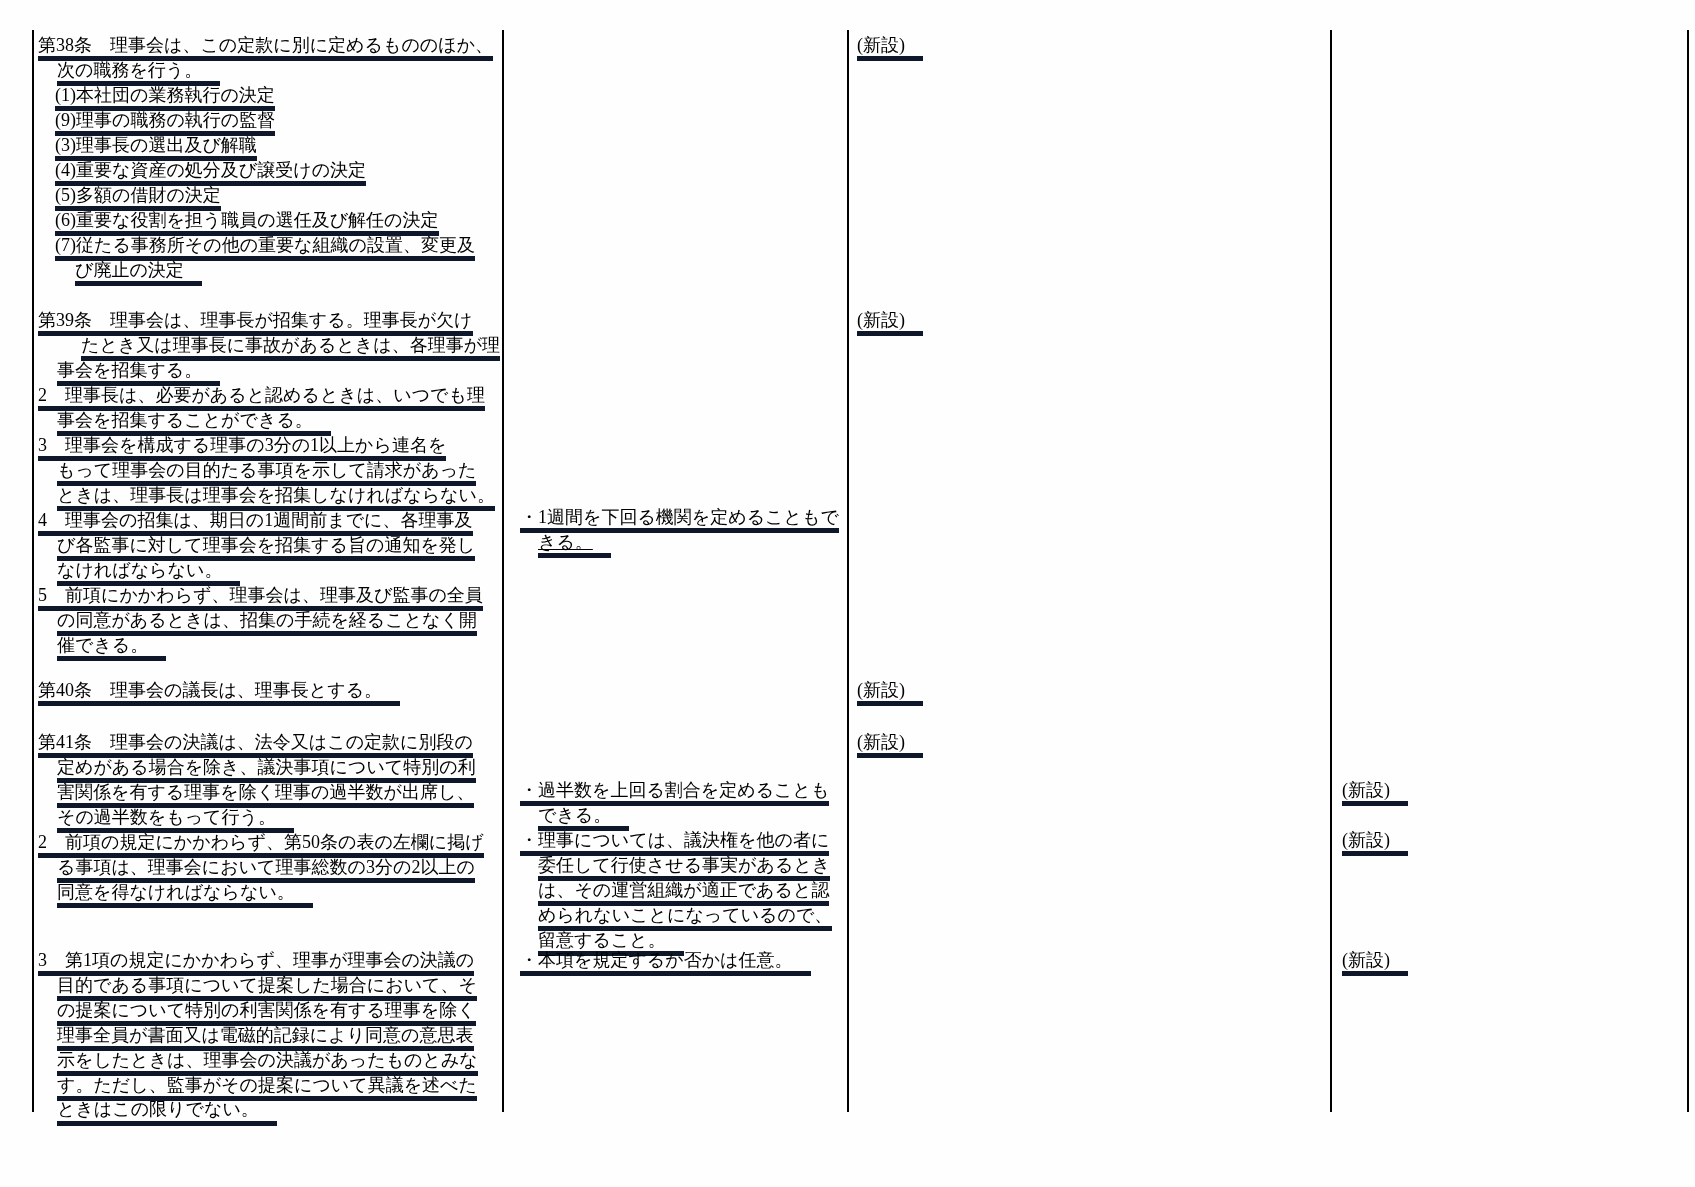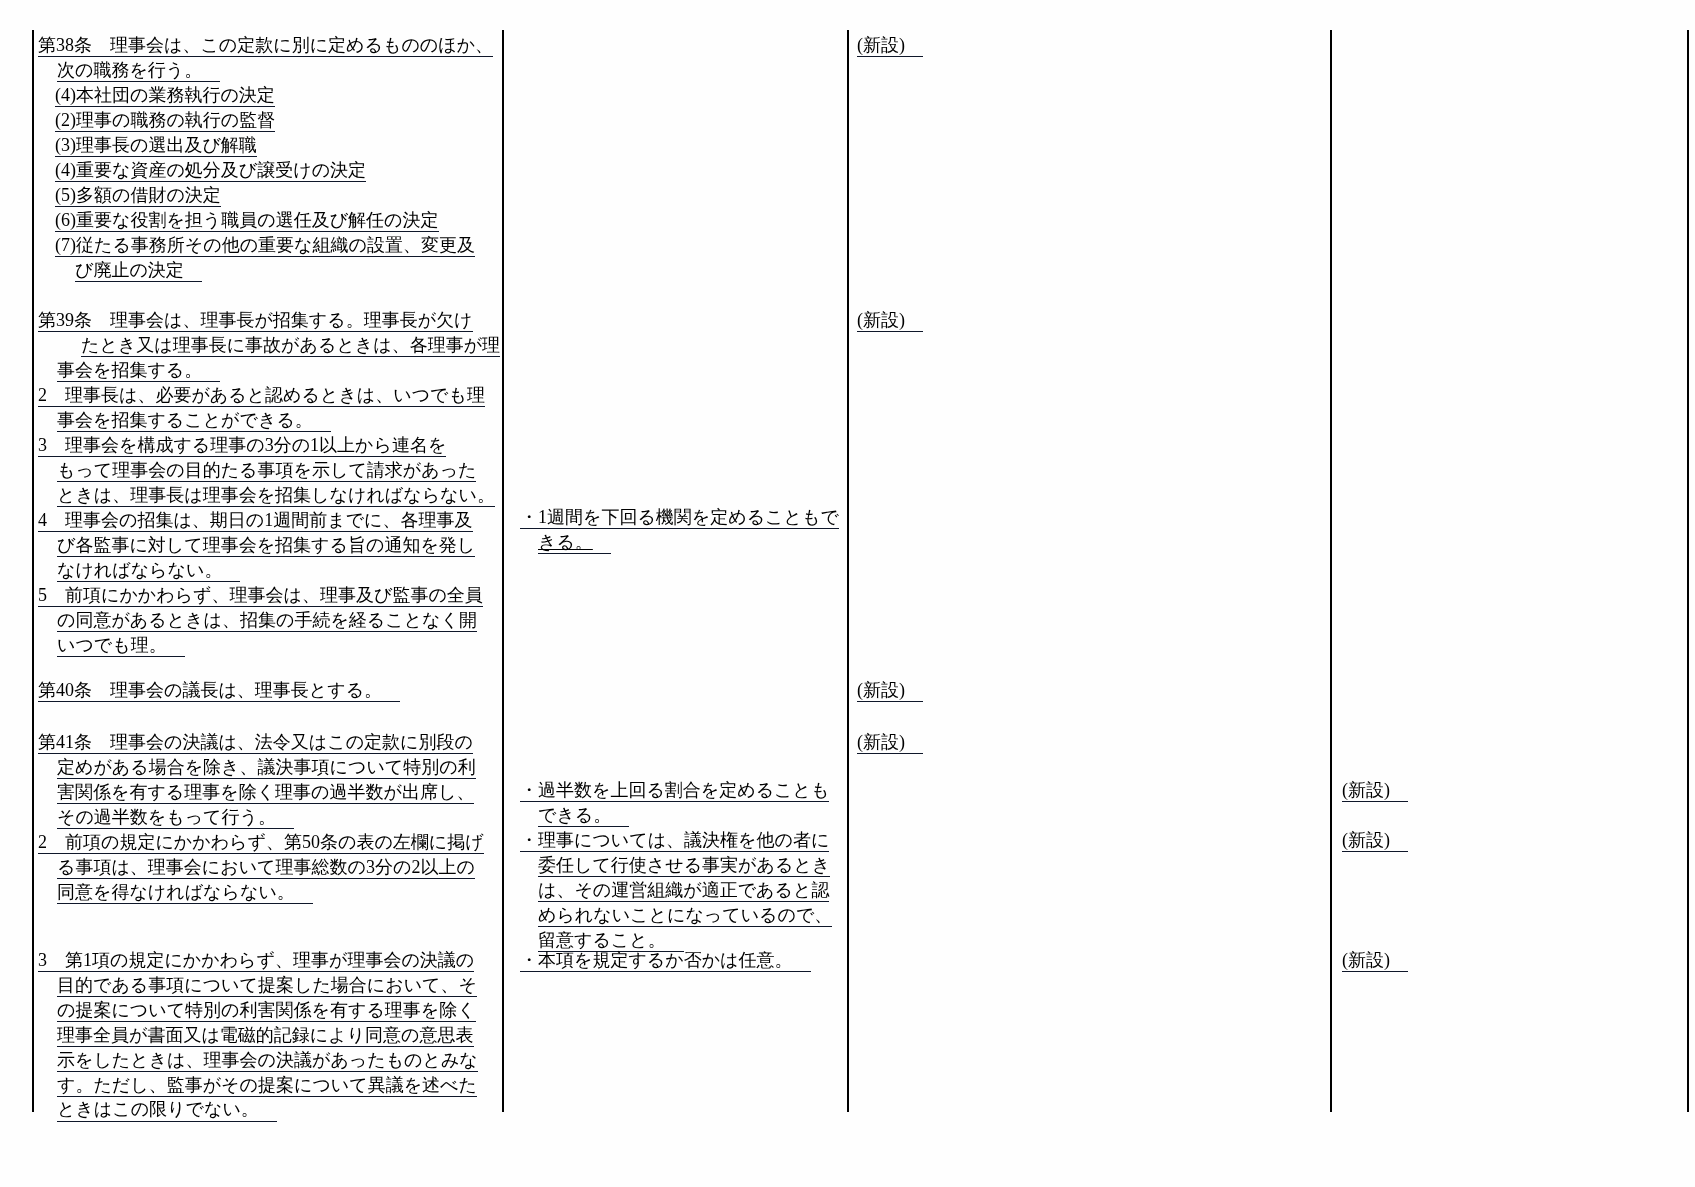--- a/index.html
+++ b/index.html
@@ -22,61 +22,61 @@
     width: 0px;
     height: 1082px;
     border-left: 2px solid #000000;
   }
   .line {
     position: absolute;
     font-size: 18px;
     line-height: 21px;
     height: 21px;
     white-space: pre;
-    border-bottom: 1px solid #0f172a;
+    border-bottom: 5px solid #0f172a;
     letter-spacing: 0px;
   }
   .line.pad {
     padding-right: 18px;
   }
 </style>
 </head>
 <body>
 
 <div id="doc">
   <div class="divider" style="left:32px;"></div>
   <div class="divider" style="left:502px;"></div>
   <div class="divider" style="left:847px;"></div>
   <div class="divider" style="left:1330px;"></div>
   <div class="divider" style="left:1687px;"></div>
   <div>
       <div class="line" style="left: 38px; top: 35px;">第38条　理事会は、この定款に別に定めるもののほか、</div>
       <div class="line pad" style="left: 57px; top: 60px;">次の職務を行う。</div>
-      <div class="line" style="left: 55px; top: 85px;">(4)本社団の業務執行の決定</div>
-      <div class="line" style="left: 55px; top: 110px;">(2)理事の職務の執行の監督</div>
+      <div class="line" style="left: 55px; top: 85px;">(1)本社団の業務執行の決定</div>
+      <div class="line" style="left: 55px; top: 110px;">(9)理事の職務の執行の監督</div>
       <div class="line" style="left: 55px; top: 135px;">(3)理事長の選出及び解職</div>
       <div class="line" style="left: 55px; top: 160px;">(4)重要な資産の処分及び譲受けの決定</div>
       <div class="line" style="left: 55px; top: 185px;">(5)多額の借財の決定</div>
       <div class="line" style="left: 55px; top: 210px;">(6)重要な役割を担う職員の選任及び解任の決定</div>
       <div class="line" style="left: 55px; top: 235px;">(7)従たる事務所その他の重要な組織の設置、変更及</div>
       <div class="line pad" style="left: 75px; top: 260px;">び廃止の決定</div>
       <div class="line" style="left: 38px; top: 310px;">第39条　理事会は、理事長が招集する。理事長が欠け</div>
       <div class="line" style="left: 57px; top: 335px; margin-left: 24px;">たとき又は理事長に事故があるときは、各理事が理</div>
       <div class="line pad" style="left: 57px; top: 360px;">事会を招集する。</div>
       <div class="line" style="left: 38px; top: 385px;">2　理事長は、必要があると認めるときは、いつでも理</div>
       <div class="line pad" style="left: 57px; top: 410px;">事会を招集することができる。</div>
       <div class="line" style="left: 38px; top: 435px;">3　理事会を構成する理事の3分の1以上から連名を</div>
       <div class="line" style="left: 57px; top: 460px;">もって理事会の目的たる事項を示して請求があった</div>
       <div class="line" style="left: 57px; top: 485px;">ときは、理事長は理事会を招集しなければならない。</div>
       <div class="line" style="left: 38px; top: 510px; font-family: Liberation Serif, serif;">4　理事会の招集は、期日の1週間前までに、各理事及</div>
       <div class="line" style="left: 57px; top: 535px;">び各監事に対して理事会を招集する旨の通知を発し</div>
       <div class="line pad" style="left: 57px; top: 560px;">なければならない。</div>
       <div class="line" style="left: 38px; top: 585px;">5　前項にかかわらず、理事会は、理事及び監事の全員</div>
       <div class="line" style="left: 57px; top: 610px;">の同意があるときは、招集の手続を経ることなく開</div>
-      <div class="line pad" style="left: 57px; top: 635px;">いつでも理。</div>
+      <div class="line pad" style="left: 57px; top: 635px;">催できる。</div>
       <div class="line pad" style="left: 38px; top: 680px;">第40条　理事会の議長は、理事長とする。</div>
       <div class="line" style="left: 38px; top: 732px;">第41条　理事会の決議は、法令又はこの定款に別段の</div>
       <div class="line" style="left: 57px; top: 757px;">定めがある場合を除き、議決事項について特別の利</div>
       <div class="line" style="left: 57px; top: 782px;">害関係を有する理事を除く理事の過半数が出席し、</div>
       <div class="line pad" style="left: 57px; top: 807px;">その過半数をもって行う。</div>
       <div class="line" style="left: 38px; top: 832px;">2　前項の規定にかかわらず、第50条の表の左欄に掲げ</div>
       <div class="line" style="left: 57px; top: 857px;">る事項は、理事会において理事総数の3分の2以上の</div>
       <div class="line pad" style="left: 57px; top: 882px;">同意を得なければならない。</div>
       <div class="line" style="left: 38px; top: 950px;">3　第1項の規定にかかわらず、理事が理事会の決議の</div>
       <div class="line" style="left: 57px; top: 975px;">目的である事項について提案した場合において、そ</div>

